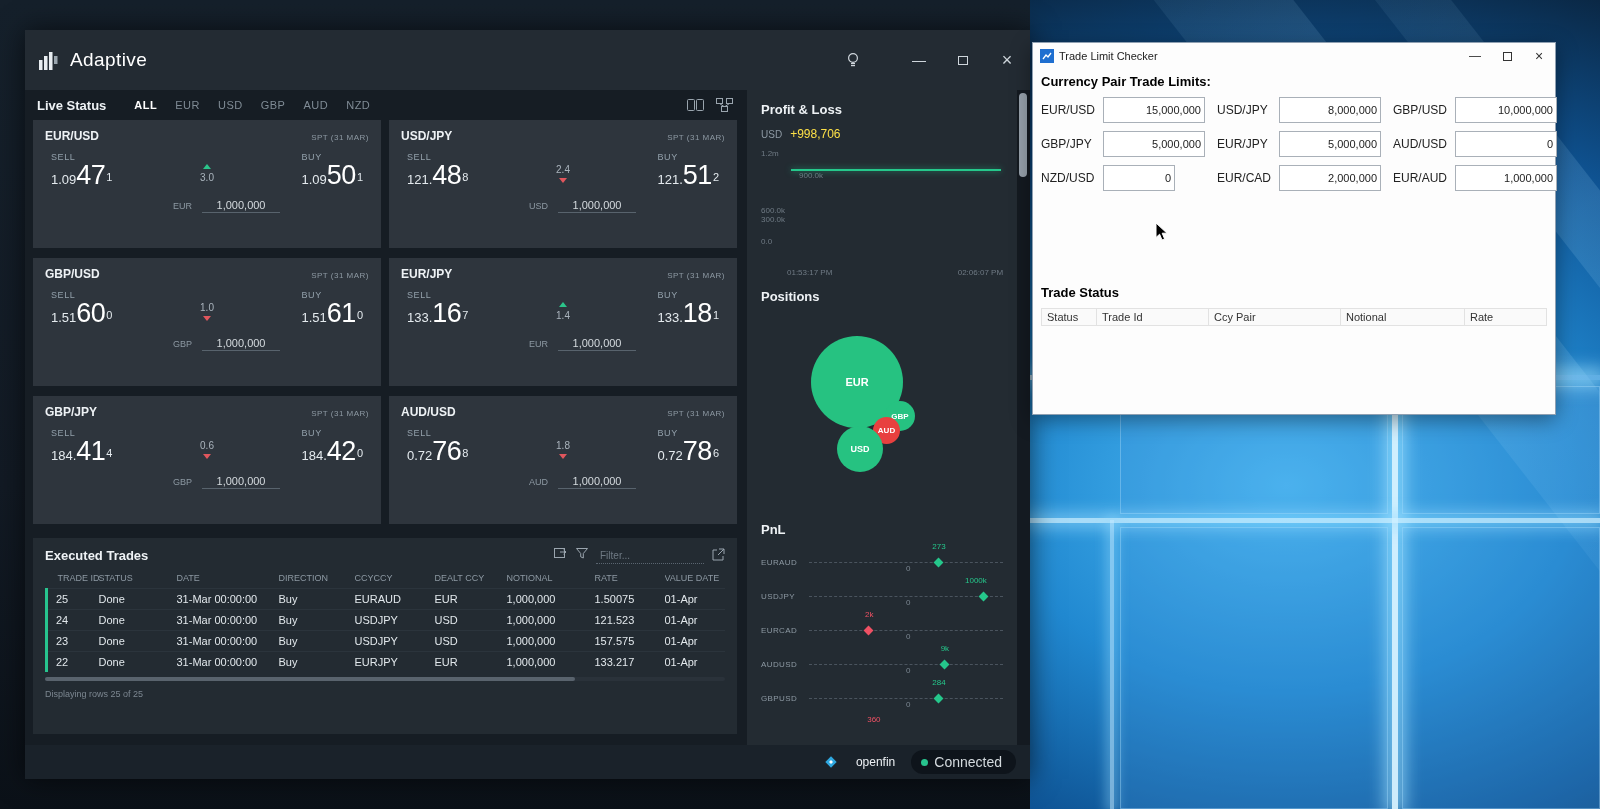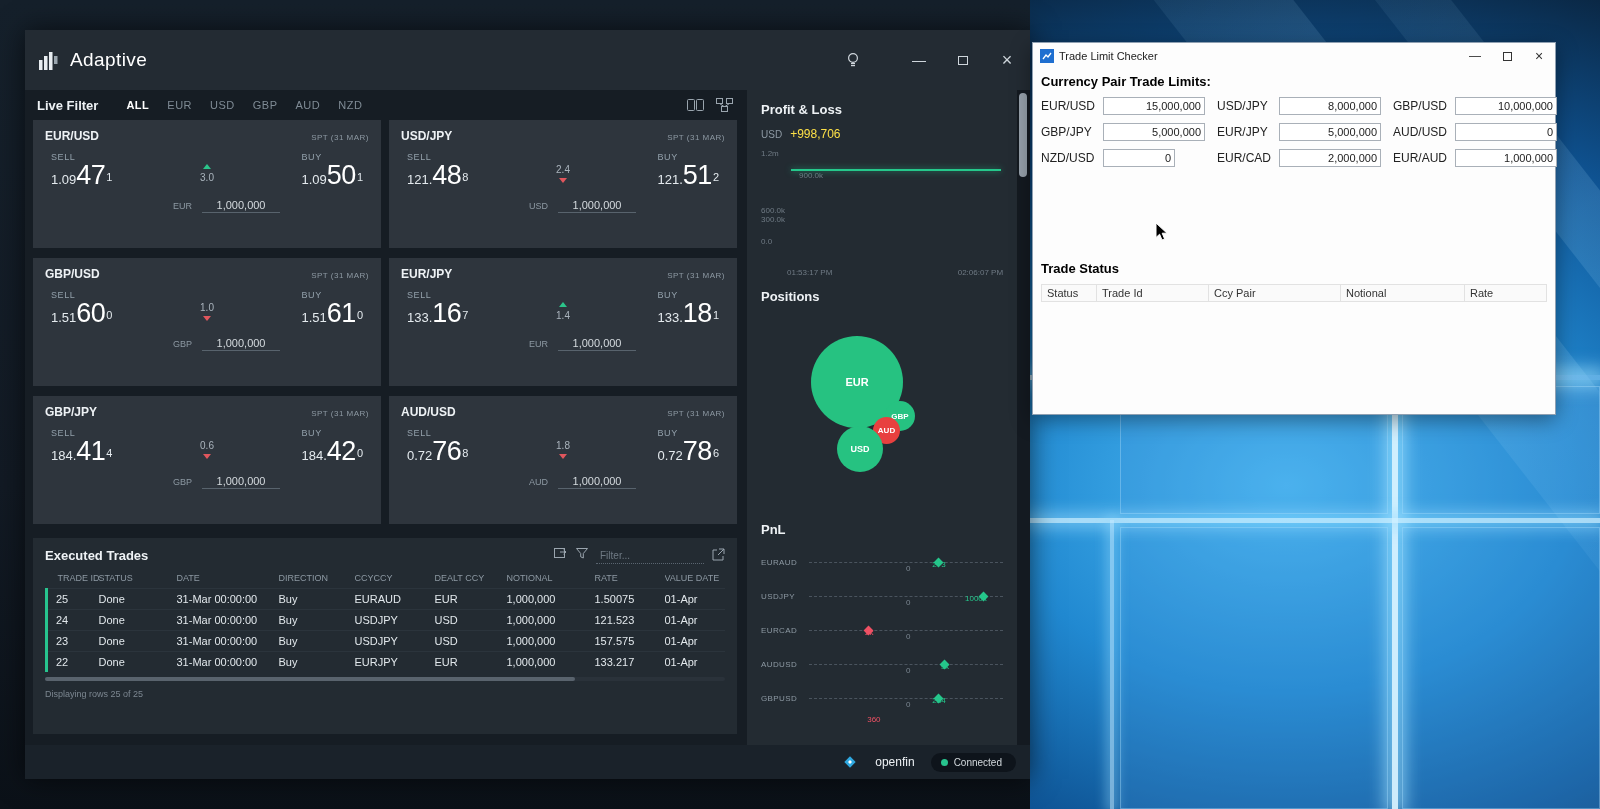--- a/index.html
+++ b/index.html
@@ -87,47 +87,47 @@
   .b-eur{width:92px;height:92px;left:50px;top:32px;font-size:11px;}
   .b-gbp{width:30px;height:30px;left:124px;top:97px;font-size:8px;}
   .b-aud{width:27px;height:27px;left:112px;top:113px;font-size:8px;}
   .b-usd{width:46px;height:46px;left:76px;top:122px;font-size:9px;}
   .pnl-rows{margin-top:8px;}
   .pnl-row{display:flex;align-items:center;height:34px;}
   .pnl-pair{width:48px;font-size:8px;color:#8d99a3;letter-spacing:.4px;}
   .pnl-track{flex:1;position:relative;height:34px;}
   .pnl-track::before{content:"";position:absolute;left:0;right:0;top:17px;border-top:1px dashed #4a545e;}
   .pnl-marker{position:absolute;top:13.5px;width:7px;height:7px;transform:rotate(45deg);}
-  .pnl-val{position:absolute;bottom:10px;font-size:8px;white-space:nowrap;transform:translateX(-50%);}
+  .pnl-val{position:absolute;bottom:28px;font-size:8px;white-space:nowrap;transform:translateX(-50%);}
   .pnl-zero{position:absolute;top:19px;left:50%;font-size:8px;color:#7a8691;}
   .c-g{color:#25c78b;} .m-g{background:#25c78b;}
   .c-r{color:#ef5164;} .m-r{background:#ef5164;}
   .pnl-axis{position:relative;height:12px;margin-left:48px;}
   .pnl-axis span{position:absolute;left:30%;font-size:8px;color:#ef5164;}
   
   .vscroll{width:13px;background:#141a21;position:relative;}
   .vthumb{position:absolute;top:3px;left:2px;width:8px;height:84px;background:#97a1ab;border-radius:4px;}
   .app-footer{height:34px;display:flex;align-items:center;justify-content:flex-end;gap:16px;padding-right:14px;background:#1a222a;}
   .openfin{display:flex;align-items:center;gap:18px;color:#edf1f4;font-size:12px;}
-  .pill{display:flex;align-items:center;gap:6px;background:#0e141b;border-radius:12px;padding:4px 14px 4px 10px;font-size:10px;color:#d4dade;}
+  .pill{display:flex;align-items:center;gap:6px;background:#0e141b;border-radius:12px;padding:4px 14px 4px 10px;font-size:14px;color:#d4dade;}
   .dot{width:7px;height:7px;border-radius:50%;background:#27c48e;}
 
   
   .tlc{position:absolute;left:1032px;top:42px;width:524px;height:373px;background:#fdfdfd;border:1px solid #8fa0b2;box-shadow:0 5px 20px rgba(0,0,0,.4);z-index:5;color:#111;}
   .tlc-titlebar{height:26px;display:flex;align-items:center;padding-left:7px;}
   .tlc-title{font-size:11px;color:#222;margin-left:5px;flex:1;}
   .tlc-ctl{width:32px;height:26px;display:flex;align-items:center;justify-content:center;font-size:12px;color:#333;}
   .tlc-close{font-size:14px;}
   .tlc-maxbox{width:9px;height:9px;border:1px solid #333;display:inline-block;}
   .tlc-body{padding:2px 8px;}
   .tlc-heading{font-size:13px;font-weight:bold;color:#000;margin:3px 0 8px;}
   .limits-grid{display:grid;grid-template-columns:1fr 1fr 1fr;row-gap:8px;column-gap:12px;margin-bottom:94px;}
   .limit-cell{display:flex;align-items:center;}
   .limit-cell label{font-size:12px;color:#222;width:62px;}
-  .limit-cell input{width:102px;height:18px;border:1px solid #a9b0b8;font-size:11px;text-align:right;padding:0 3px;color:#222;font-family:inherit;background:#fff;outline:none;}
+  .limit-cell input{width:102px;height:26px;border:1px solid #a9b0b8;font-size:11px;text-align:right;padding:0 3px;color:#222;font-family:inherit;background:#fff;outline:none;}
   .limit-cell input.short{width:72px;}
   table.tlc-table{width:100%;border-collapse:collapse;margin-top:2px;}
   .tlc-table th{font-size:11px;font-weight:normal;color:#333;text-align:left;border:1px solid #e2e2e2;background:#fafafa;padding:2px 5px;height:17px;}
   .tlc-empty{height:118px;}
 
   .cursor{position:absolute;left:1155px;top:222px;z-index:10;}
 </style>
 </head>
 <body>
 
@@ -169,21 +169,21 @@
           <span class="maxbox"></span>
         </span>
       <span class="hbtn" style="font-size:18px;">×</span>
     </div>
   </div>
 
   <div class="app-body">
     <div class="left-col">
 
       <div class="lr-head">
-        <span class="lr-title">Live Filter</span>
+        <span class="lr-title">Live Status</span>
         <span class="filt active">ALL</span>
         <span class="filt">EUR</span>
         <span class="filt">USD</span>
         <span class="filt">GBP</span>
         <span class="filt">AUD</span>
         <span class="filt">NZD</span>
         <span class="lr-spacer"></span>
         <span class="lr-icons">
           <svg width="17" height="12" viewBox="0 0 17 12">
               <rect x="0.5" y="0.5" width="7" height="11" rx="1" fill="none" stroke="#9aa5ae"></rect>

